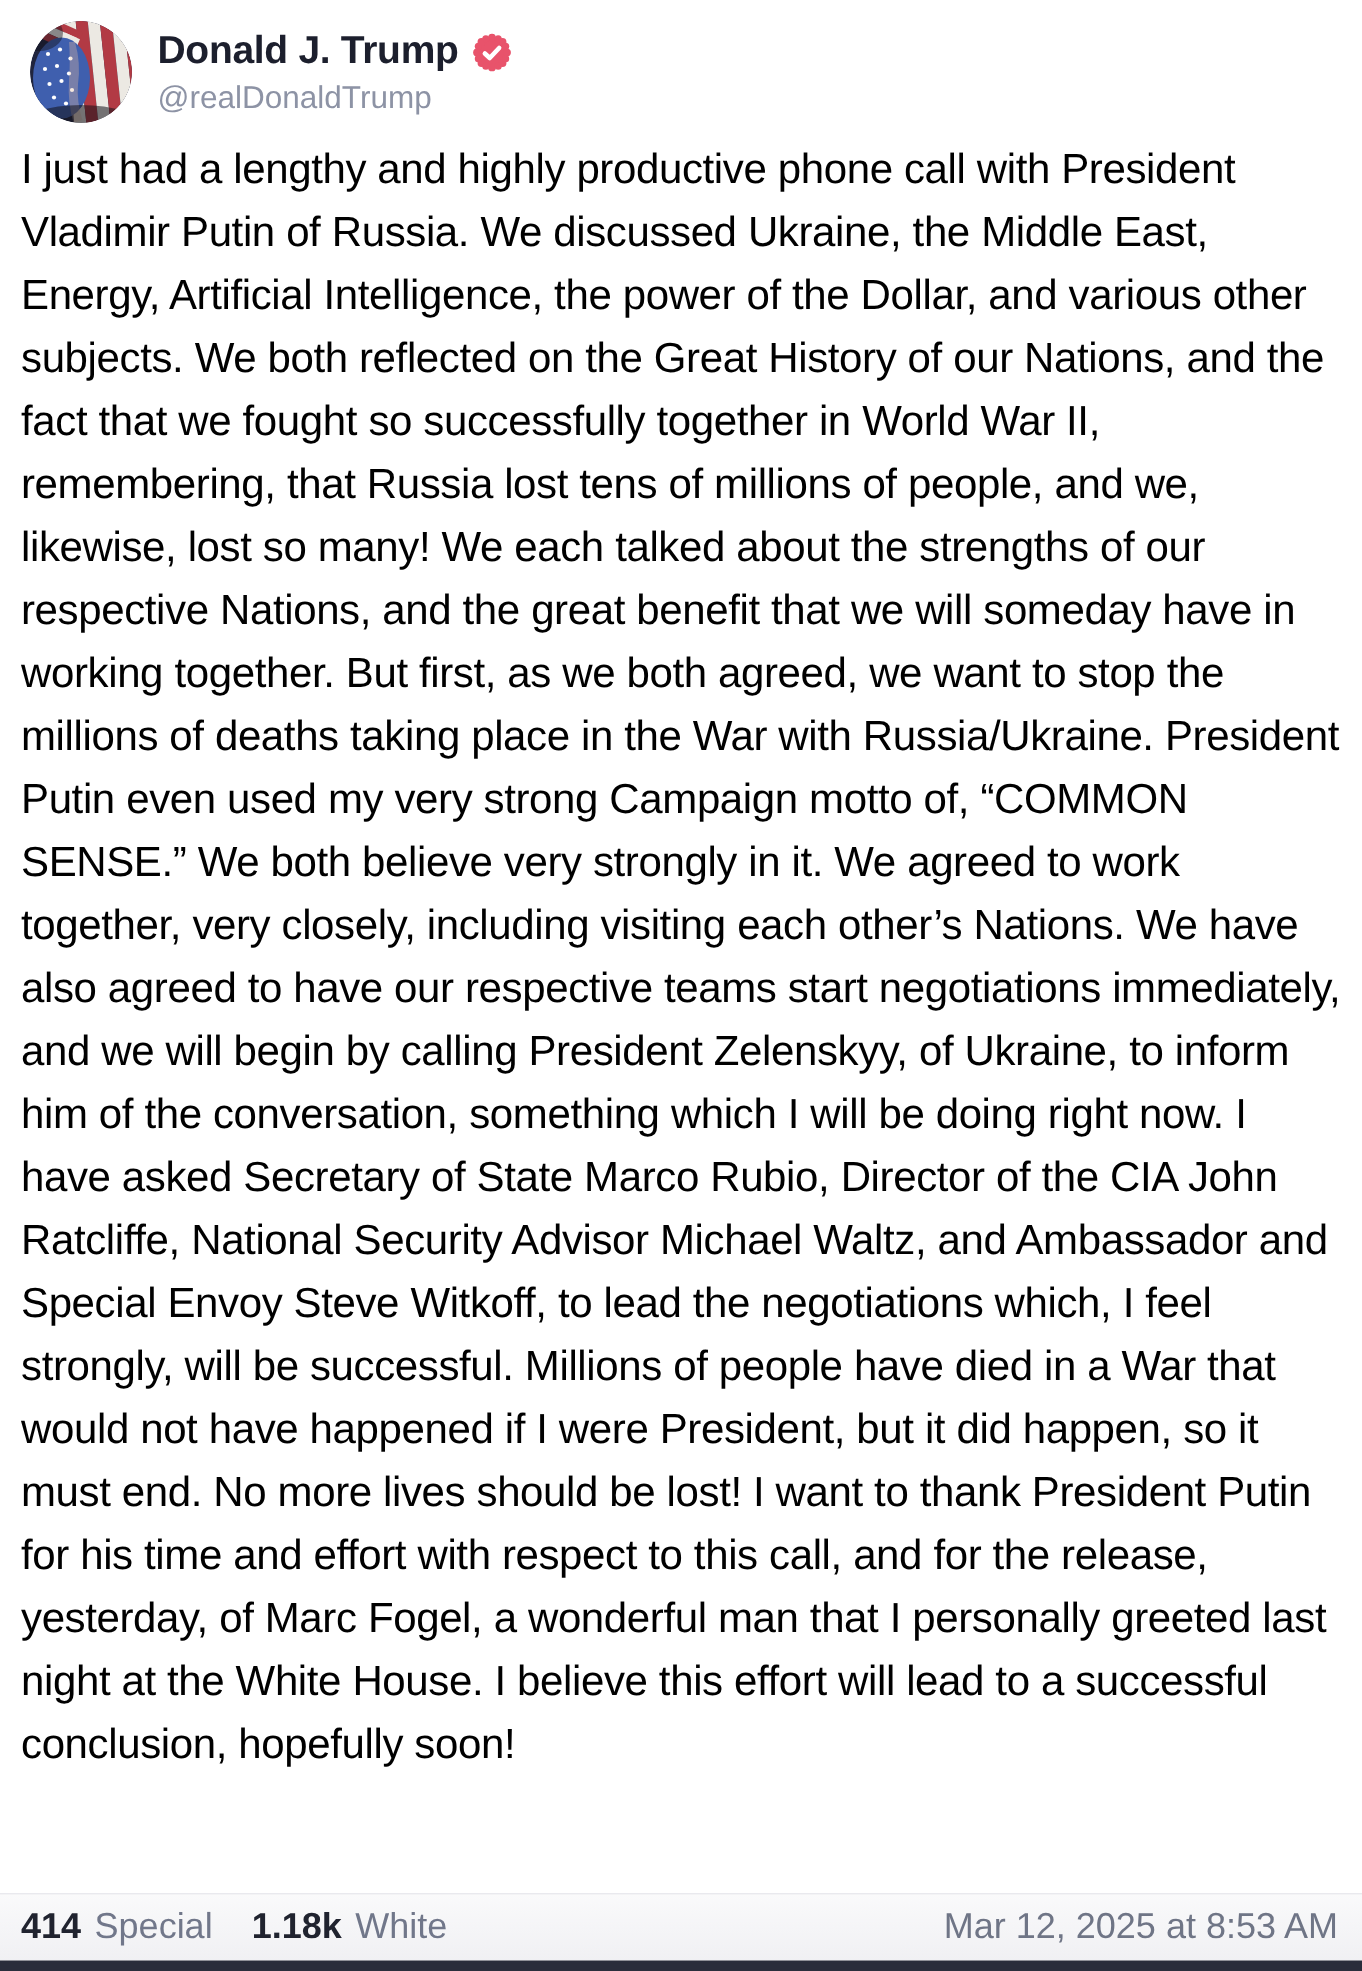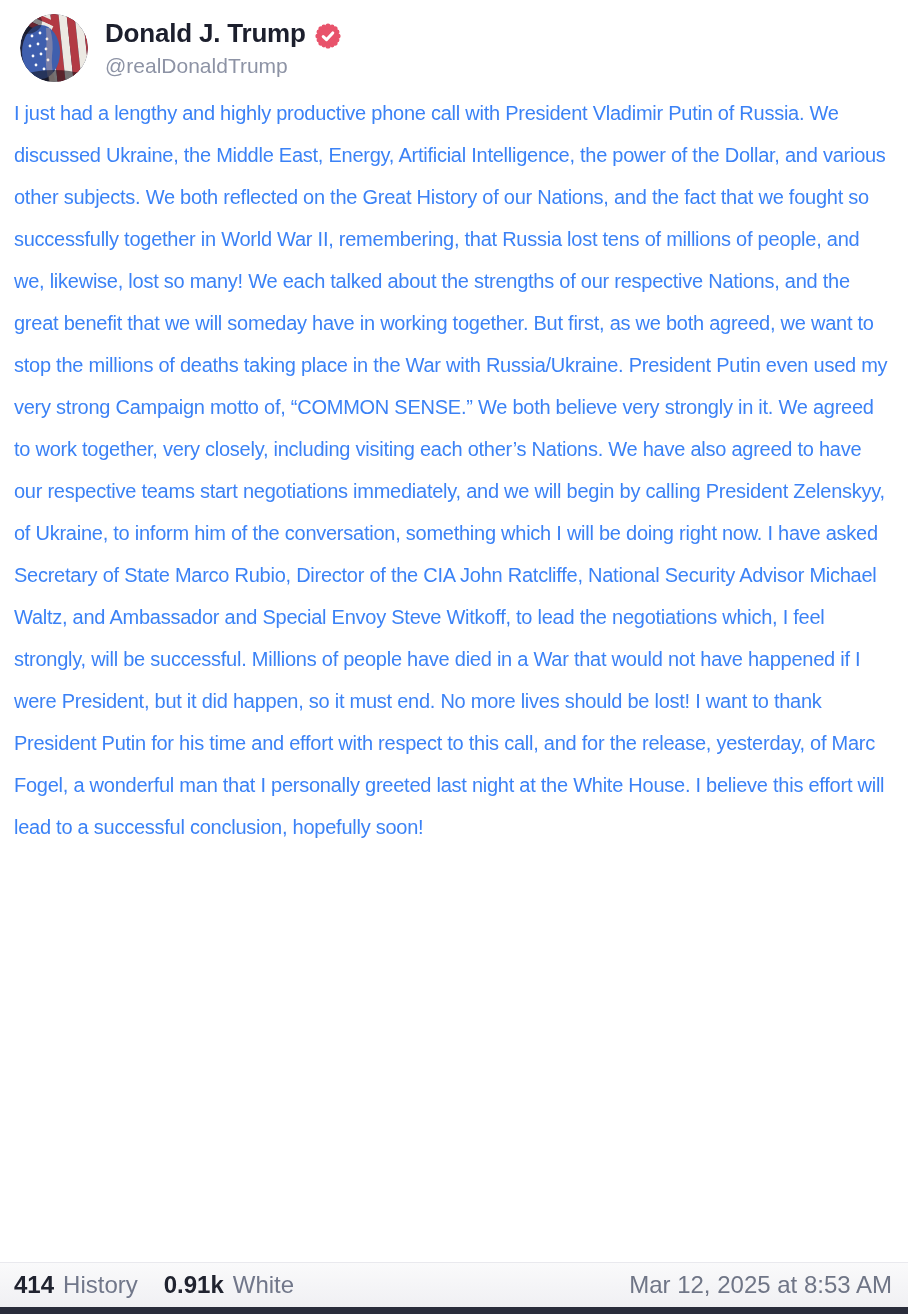--- a/index.html
+++ b/index.html
@@ -26,43 +26,43 @@
   }
   .avatar {
     width: 68px;
     height: 68px;
     border-radius: 50%;
     overflow: hidden;
     flex: 0 0 auto;
     cursor: pointer;
   }
   .header-text { display: flex; flex-direction: column; justify-content: center; }
-  .name-row { display: flex; align-items: flex-end; gap: 9px; }
+  .name-row { display: flex; align-items: center; gap: 9px; }
   .display-name {
     font-size: 26px;
     font-weight: 700;
     color: #1c1f2d;
     letter-spacing: -0.2px;
     cursor: pointer;
   }
   .verified-badge { width: 26px; height: 26px; flex: 0 0 auto; margin-top: 2px; }
   .handle {
     font-size: 21px;
     color: #8d93a5;
     margin-top: 5px;
     cursor: pointer;
   }
 
   
   .post-body {
     padding: 2px 14px 0 14px;
-    font-size: 20px;
+    font-size: 28px;
     line-height: 42px;
     letter-spacing: -0.25px;
-    color: #3b82f6;
+    color: #000000;
     flex: 1 1 auto;
     overflow: hidden;
   }
 
   
   .post-footer {
     margin-top: auto;
     flex: 0 0 auto;
     height: 45px;
     background: linear-gradient(#fafafb, #f0f0f3);
@@ -162,24 +162,24 @@
       <span class="handle">@realDonaldTrump</span>
     </div>
   </div>
 
   <div class="post-body">I just had a lengthy and highly productive phone call with President Vladimir Putin of Russia. We discussed Ukraine, the Middle East, Energy, Artificial Intelligence, the power of the Dollar, and various other subjects. We both reflected on the Great History of our Nations, and the fact that we fought so successfully together in World War II, remembering, that Russia lost tens of millions of people, and we, likewise, lost so many! We each talked about the strengths of our respective Nations, and the great benefit that we will someday have in working together. But first, as we both agreed, we want to stop the millions of deaths taking place in the War with Russia/Ukraine. President Putin even used my very strong Campaign motto of, “COMMON SENSE.” We both believe very strongly in it. We agreed to work together, very closely, including visiting each other’s Nations. We have also agreed to have our respective teams start negotiations immediately, and we will begin by calling President Zelenskyy, of Ukraine, to inform him of the conversation, something which I will be doing right now. I have asked Secretary of State Marco Rubio, Director of the CIA John Ratcliffe, National Security Advisor Michael Waltz, and Ambassador and Special Envoy Steve Witkoff, to lead the negotiations which, I feel strongly, will be successful. Millions of people have died in a War that would not have happened if I were President, but it did happen, so it must end. No more lives should be lost! I want to thank President Putin for his time and effort with respect to this call, and for the release, yesterday, of Marc Fogel, a wonderful man that I personally greeted last night at the White House. I believe this effort will lead to a successful conclusion, hopefully soon!</div>
 
   <div class="post-footer">
     <div class="stats">
       <div class="stat">
         <span class="stat-count">414</span>
-        <span class="stat-label">History</span>
+        <span class="stat-label">Special</span>
       </div>
       <div class="stat">
-        <span class="stat-count">0.91k</span>
+        <span class="stat-count">1.18k</span>
         <span class="stat-label">White</span>
       </div>
     </div>
     <span class="timestamp">Mar 12, 2025 at 8:53 AM</span>
   </div>
 
   <div class="bottom-edge-bar"></div>
 </div>
 
 </body></html>

